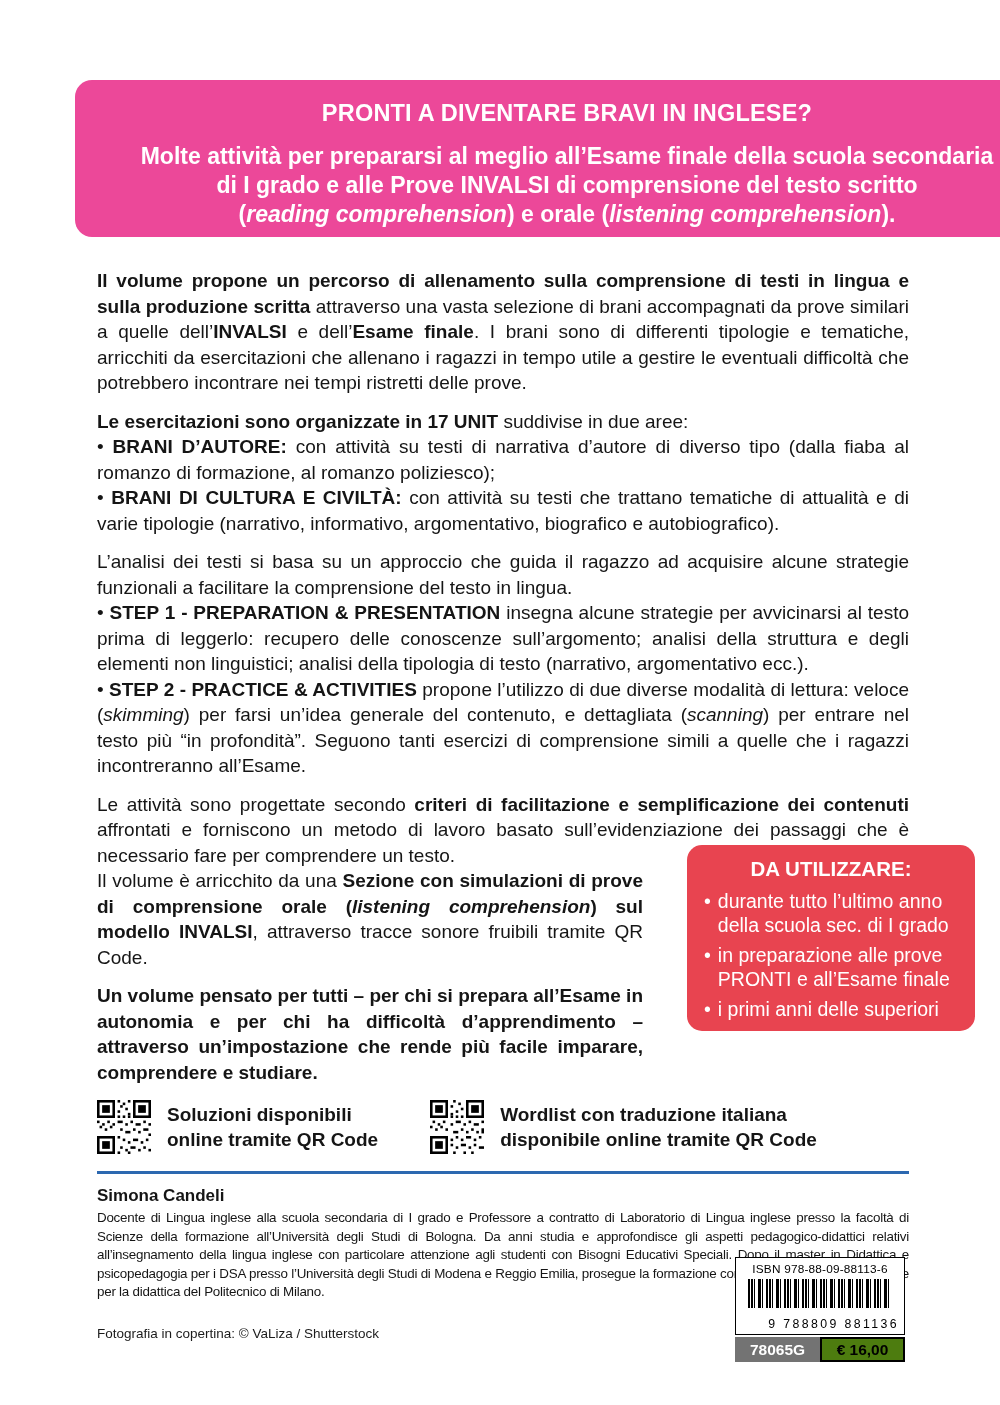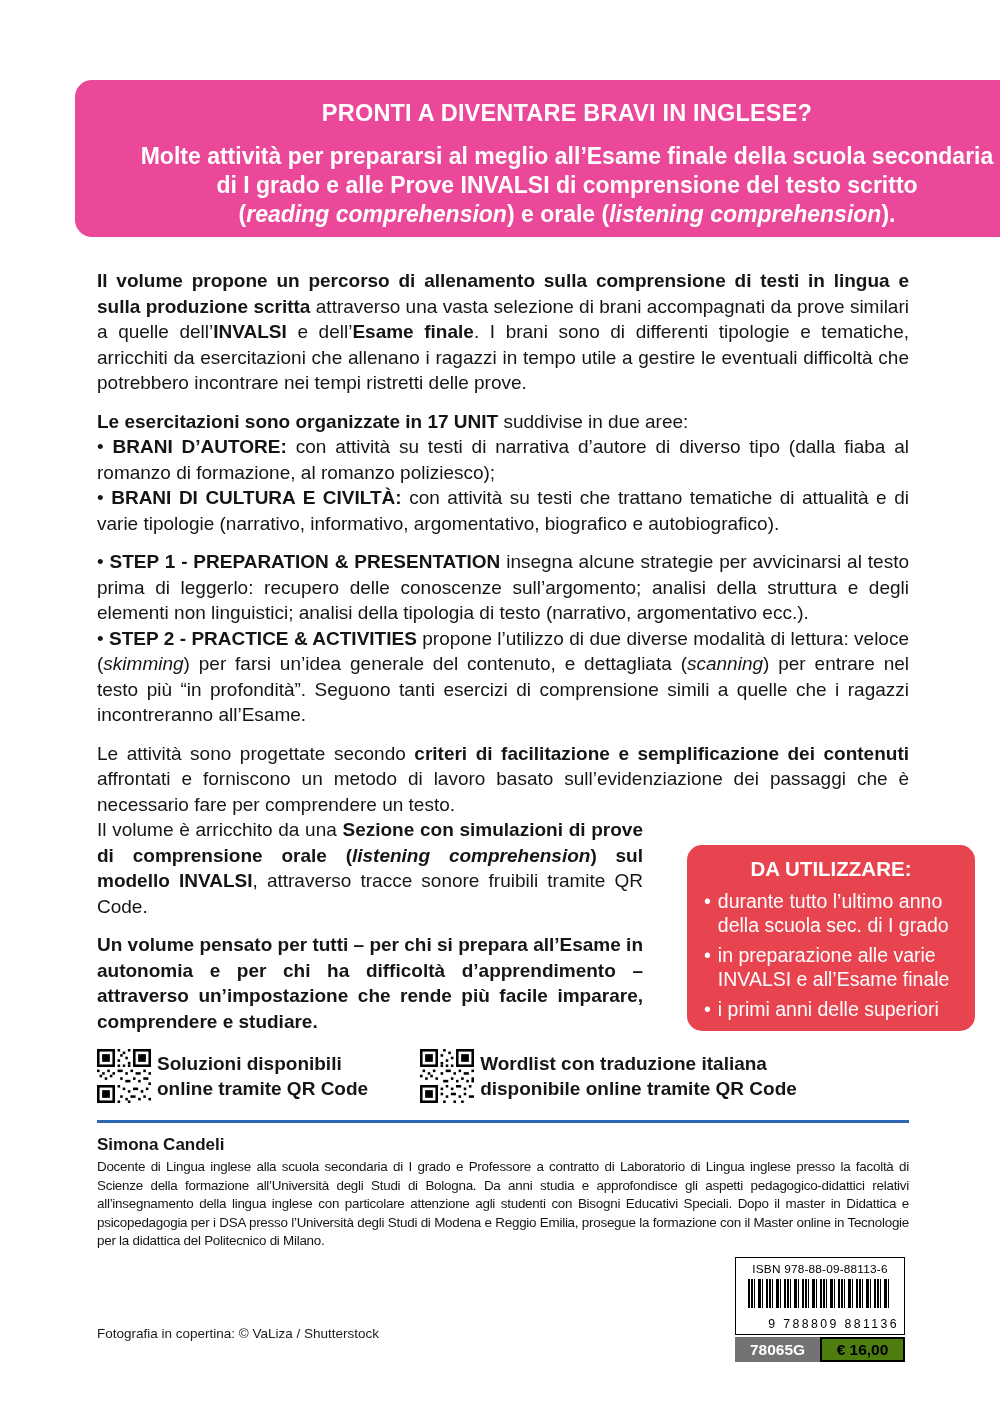--- a/index.html
+++ b/index.html
@@ -22,21 +22,21 @@
 
   
   .usage{position:absolute;left:655px;top:845px;width:288px;height:186px;background:#e84450;
          border-radius:15px;color:#fff;box-sizing:border-box;padding:12px 17px 8px 17px;margin-left:32px;}
   .usage-title{margin:0 0 8px;text-align:center;font-weight:bold;font-size:20.5px;}
   .usage-item{display:flex;font-size:19.5px;line-height:24px;margin-bottom:6px;}
   .usage-bullet{margin-right:7px;}
 
   
   .qr-row{display:flex;gap:52px;margin-top:15px;align-items:center;}
-  .qr-item{display:flex;align-items:center;gap:6px;}
+  .qr-item{display:flex;align-items:center;gap:16px;}
   .qr-icon{width:54px;height:54px;flex:0 0 auto;}
   .qr-label{font-weight:bold;font-size:19px;line-height:25px;}
 
   
   .rule{border:none;height:3px;background:#2c68b0;margin:17px 0 0 0;width:100%;}
   .author-name{margin:12px 0 3px;font-size:17px;font-weight:bold;}
   .author-bio{margin:0;font-size:13.4px;line-height:18.6px;letter-spacing:-0.25px;text-align:justify;}
 
   
   .barcode{position:absolute;left:735px;top:1257px;width:170px;font-family:"Liberation Sans",sans-serif;}
@@ -71,20 +71,21 @@
   <main class="content">
     <div class="block">
       <p class="para"><span class="b">Il volume propone un percorso di allenamento sulla comprensione di testi in lingua e sulla produzione scritta</span><span> attraverso una vasta selezione di brani accompagnati da prove similari a quelle dell’</span><span class="b">INVALSI</span><span> e dell’</span><span class="b">Esame finale</span><span>. I brani sono di differenti tipologie e tematiche, arricchiti da esercitazioni che allenano i ragazzi in tempo utile a gestire le eventuali difficoltà che potrebbero incontrare nei tempi ristretti delle prove.</span></p>
     </div>
     <div class="block">
       <p class="para"><span class="b">Le esercitazioni sono organizzate in 17 UNIT</span><span> suddivise in due aree:</span></p>
       <p class="para"><span>• </span><span class="b">BRANI D’AUTORE:</span><span> con attività su testi di narrativa d’autore di diverso tipo (dalla fiaba al romanzo di formazione, al romanzo poliziesco);</span></p>
       <p class="para"><span>• </span><span class="b">BRANI DI CULTURA E CIVILTÀ:</span><span> con attività su testi che trattano tematiche di attualità e di varie tipologie (narrativo, informativo, argomentativo, biografico e autobiografico).</span></p>
     </div>
     <div class="block">
+      <p class="para"><span>L’analisi dei testi si basa su un approccio che guida il ragazzo ad acquisire alcune strategie funzionali a facilitare la comprensione del testo in lingua.</span></p>
       <p class="para"><span>• </span><span class="b">STEP 1 - PREPARATION &amp; PRESENTATION</span><span> insegna alcune strategie per avvicinarsi al testo prima di leggerlo: recupero delle conoscenze sull’argomento; analisi della struttura e degli elementi non linguistici; analisi della tipologia di testo (narrativo, argomentativo ecc.).</span></p>
       <p class="para"><span>• </span><span class="b">STEP 2 - PRACTICE &amp; ACTIVITIES</span><span> propone l’utilizzo di due diverse modalità di lettura: veloce (</span><span class="i">skimming</span><span>) per farsi un’idea generale del contenuto, e dettagliata (</span><span class="i">scanning</span><span>) per entrare nel testo più “in profondità”. Seguono tanti esercizi di comprensione simili a quelle che i ragazzi incontreranno all’Esame.</span></p>
     </div>
     <div class="block">
       <p class="para"><span>Le attività sono progettate secondo </span><span class="b">criteri di facilitazione e semplificazione dei contenuti</span><span> affrontati e forniscono un metodo di lavoro basato sull’evidenziazione dei passaggi che è necessario fare per comprendere un testo.</span></p>
       <p class="para narrow"><span>Il volume è arricchito da una </span><span class="b">Sezione con simulazioni di prove di comprensione orale (</span><span class="b i">listening comprehension</span><span class="b">) sul modello INVALSI</span><span>, attraverso tracce sonore fruibili tramite QR Code.</span></p>
     </div>
     <div class="block">
       <p class="para narrow"><span class="b">Un volume pensato per tutti – per chi si prepara all’Esame in autonomia e per chi ha difficoltà d’apprendimento – attraverso un’impostazione che rende più facile imparare, comprendere e studiare.</span></p>
     </div>
@@ -232,21 +233,21 @@
   </main>
 
   <aside class="usage">
     <h3 class="usage-title">DA UTILIZZARE:</h3>
     <div class="usage-item">
       <span class="usage-bullet">•</span>
       <span>durante tutto l’ultimo anno della scuola sec. di I grado</span>
     </div>
     <div class="usage-item">
       <span class="usage-bullet">•</span>
-      <span>in preparazione alle varie INVALSI e all’Esame finale</span>
+      <span>in preparazione alle prove PRONTI e all’Esame finale</span>
     </div>
     <div class="usage-item">
       <span class="usage-bullet">•</span>
       <span>i primi anni delle superiori</span>
     </div>
   </aside>
 
   <div class="barcode">
     <div class="isbn-box">
       <div class="isbn-label">ISBN 978-88-09-88113-6</div>

